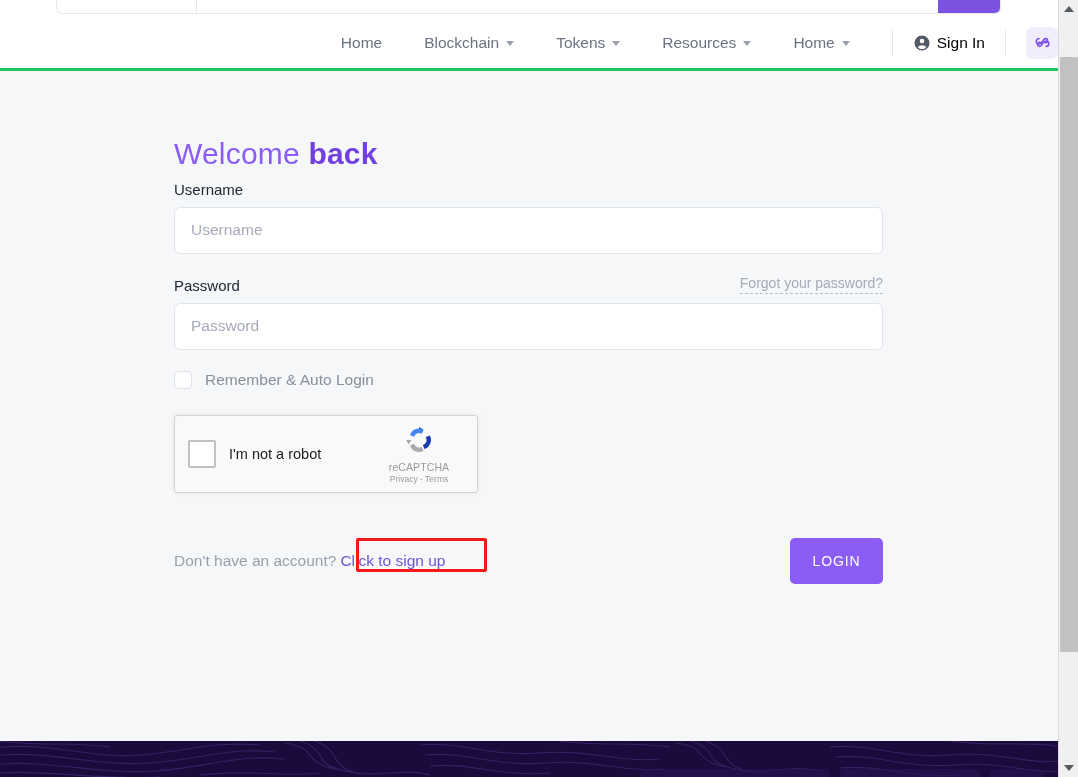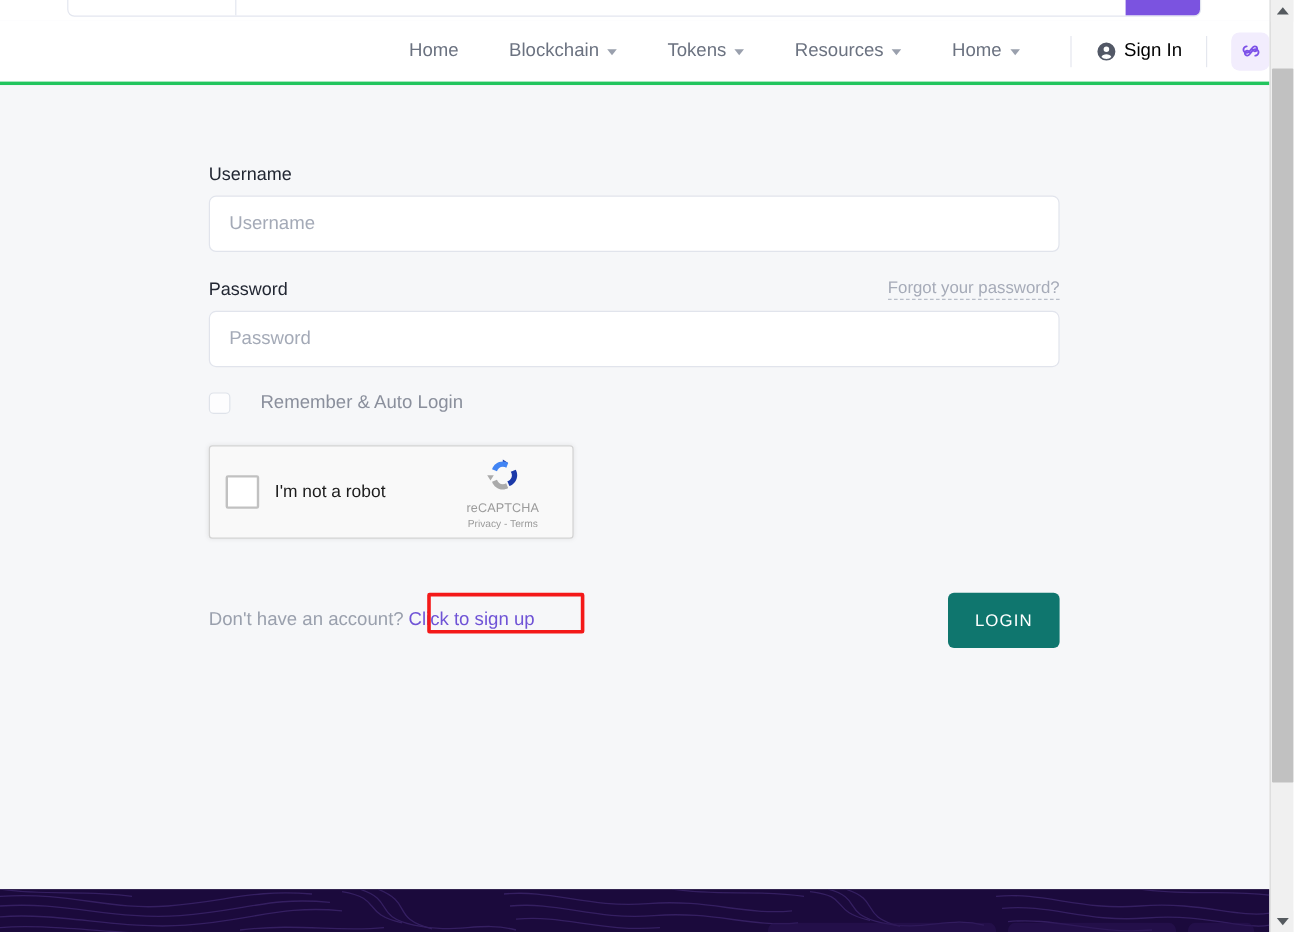--- a/index.html
+++ b/index.html
@@ -207,21 +207,20 @@
   }
   .chk {
     width: 18px; height: 18px;
     border: 1px solid #dfe3ea;
     border-radius: 4px;
     background: #fdfdfe;
   }
   .remember-label {
     font-size: 15.5px;
     color: #8a8f9c;
-    margin-left: 12px;
   }
 
   
   .recaptcha-wrap {
     display: flex;
     justify-content: flex-start;
   }
   .recaptcha {
     width: 304px;
     height: 78px;
@@ -293,21 +292,21 @@
     top: -12px;
     width: 131px;
     height: 34px;
     border: 3px solid #f41919;
     border-radius: 2px;
     pointer-events: none;
   }
   .login-btn {
     width: 93px;
     height: 46px;
-    background: #0f766e;
+    background: #8b5cf6;
     color: #ffffff;
     border: none;
     border-radius: 5px;
     font-size: 14px;
     letter-spacing: 0.9px;
     font-family: "Liberation Sans", sans-serif;
     cursor: pointer;
   }
 
   
@@ -424,20 +423,24 @@
         <svg width="19" height="19" viewBox="0 0 32 32" fill="none">
           <path d="M10 9.5a4.6 4.6 0 1 0 0 9.2c2 0 3-1 4.2-2.5L18 11.5c1-1.3 1.8-2 3.2-2a3.4 3.4 0 0 1 0 6.8c-1.4 0-2.2-.7-3.2-2" stroke="#7c51e8" stroke-width="2.6" stroke-linecap="round"></path>
           <path d="M22 22.5a4.6 4.6 0 1 0 0-9.2c-2 0-3 1-4.2 2.5L14 20.5c-1 1.3-1.8 2-3.2 2a3.4 3.4 0 0 1 0-6.8c1.4 0 2.2.7 3.2 2" stroke="#7c51e8" stroke-width="2.6" stroke-linecap="round"></path>
         </svg>
       </div>
     </div>
 
     <div class="content">
       <div class="form">
 
+        <div class="welcome">
+          <span class="w1">Welcome</span>
+          <span class="w2">back</span>
+        </div>
 
         <div class="field-group">
           <div class="field-label-row">
             <span class="field-label">Username</span>
           </div>
           <input class="input-box" type="text" placeholder="Username" style="">
         </div>
 
         <div class="field-group">
           <div class="field-label-row">

